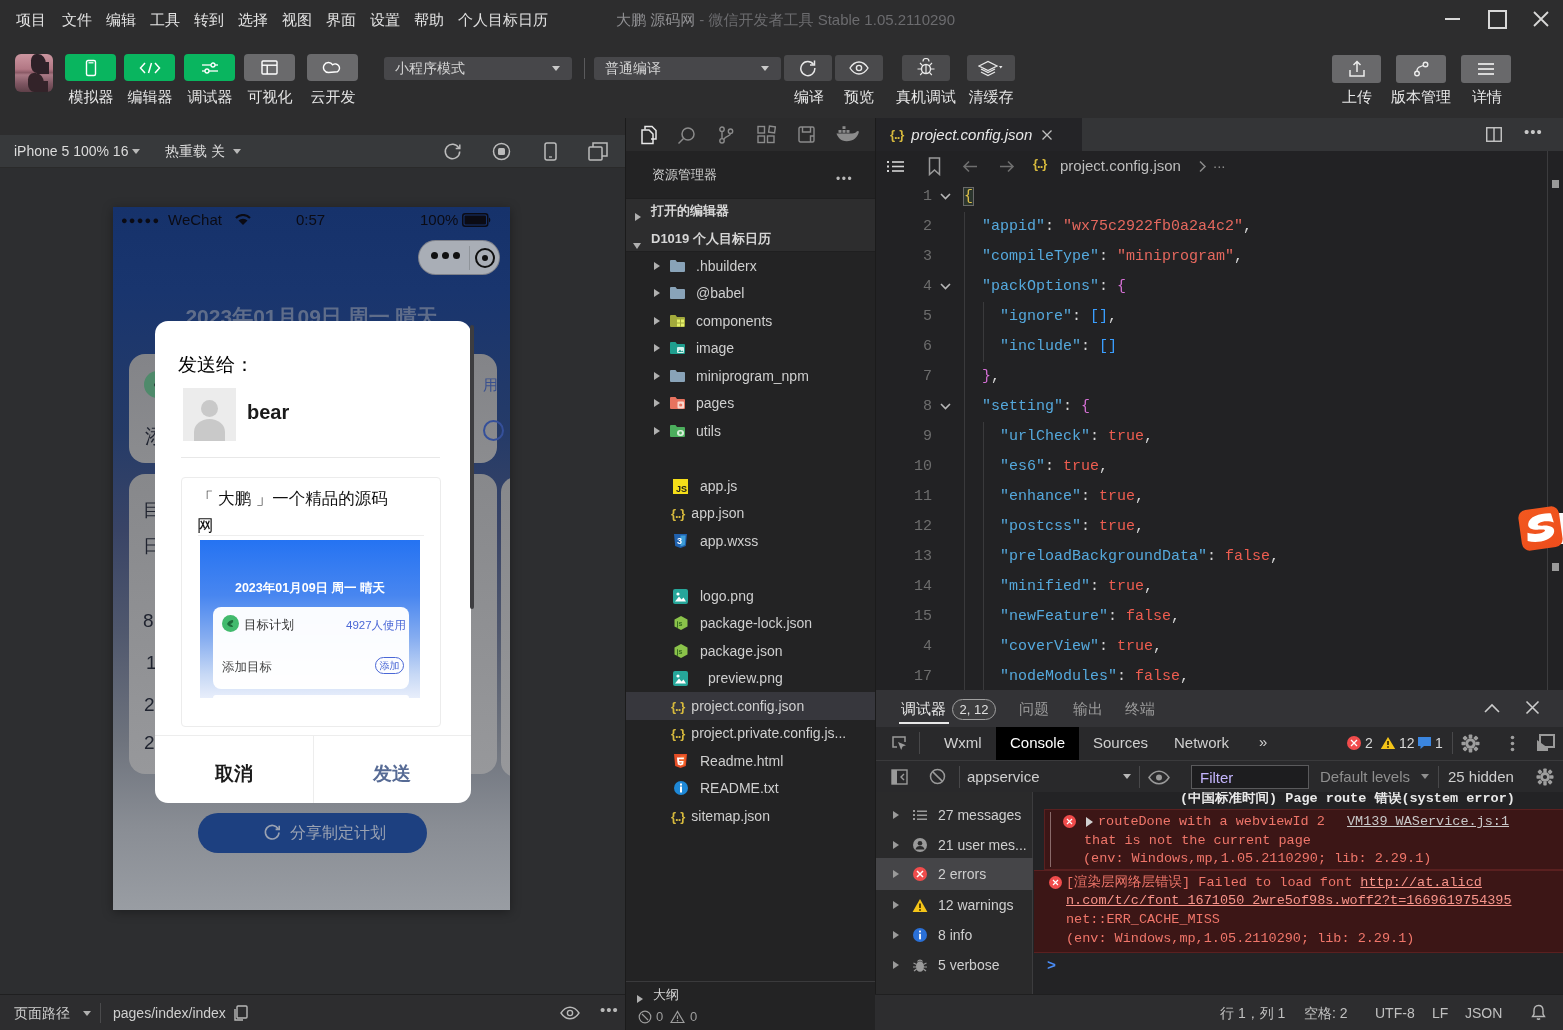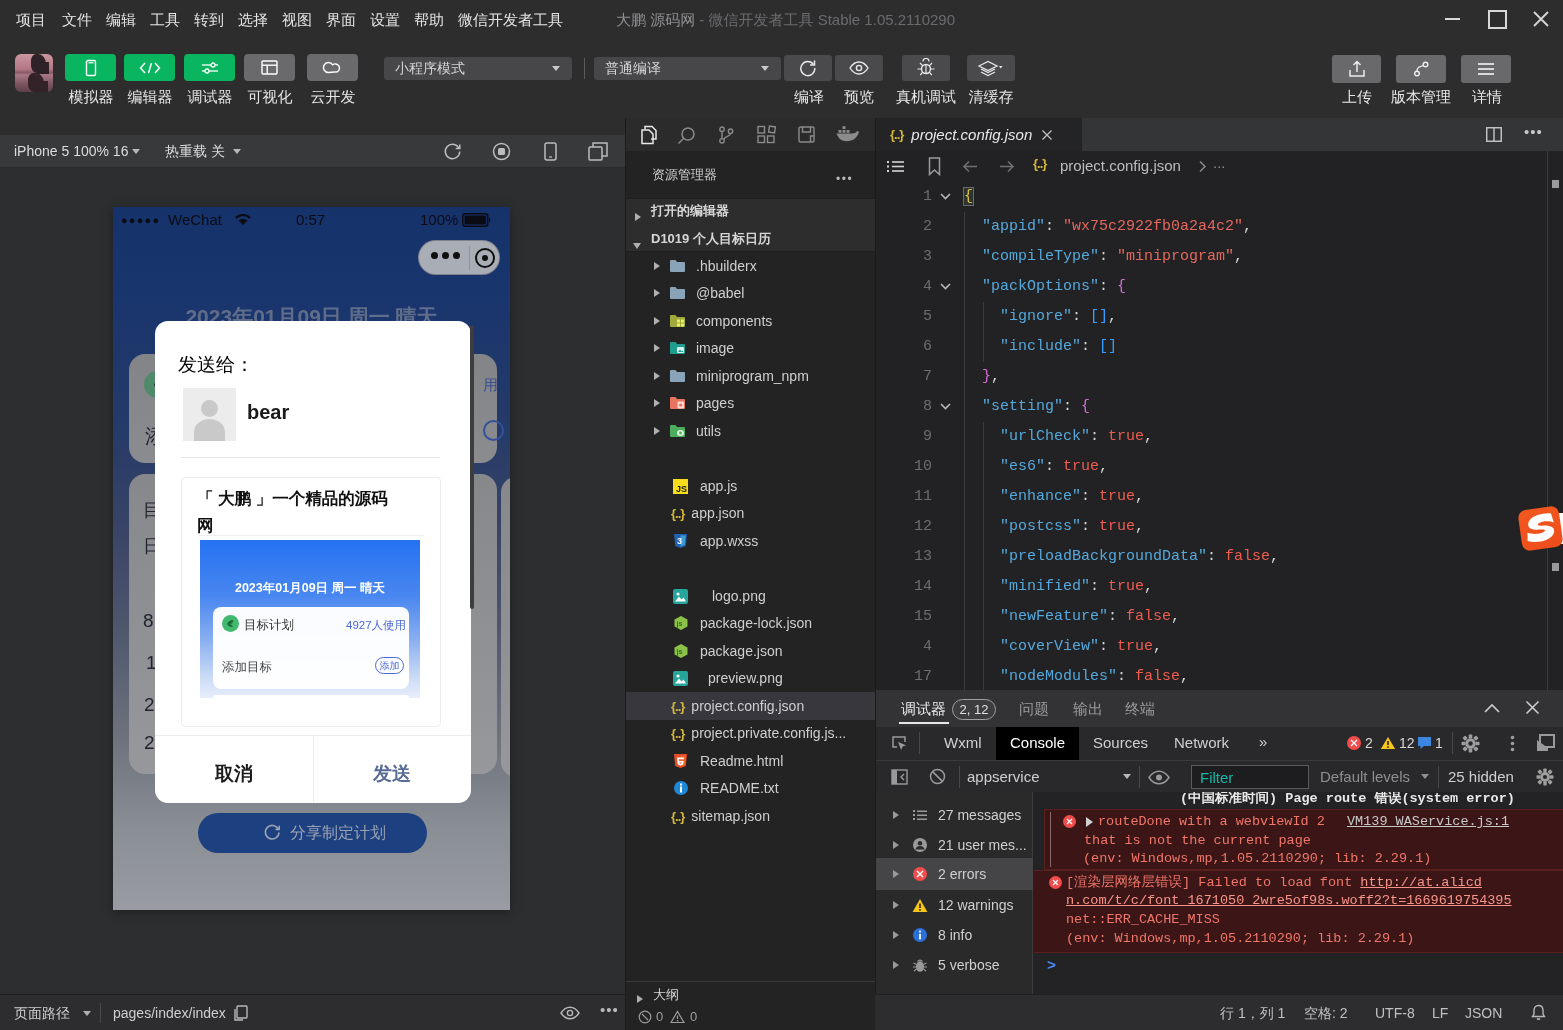--- a/index.html
+++ b/index.html
@@ -53,21 +53,21 @@
 <span class="menu" style="left:16px">项目</span>
 <span class="menu" style="left:62px">文件</span>
 <span class="menu" style="left:106px">编辑</span>
 <span class="menu" style="left:150px">工具</span>
 <span class="menu" style="left:194px">转到</span>
 <span class="menu" style="left:238px">选择</span>
 <span class="menu" style="left:282px">视图</span>
 <span class="menu" style="left:326px">界面</span>
 <span class="menu" style="left:370px">设置</span>
 <span class="menu" style="left:414px">帮助</span>
-<span class="menu" style="left:458px">微信开发者工具</span>
+<span class="menu" style="left:458px">个人目标日历</span>
 <span class="menu" style="left:616px;color:#8f8f92">大鹏 源码网 <span style="color:#6b6b6e">- 微信开发者工具 Stable 1.05.2110290</span></span>
 <div class="a" style="left:1445px;top:18px;width:15px;height:2px;background:#d8d8d8"></div>
 <div class="a" style="left:1488px;top:10px;width:19px;height:19px;border:2px solid #d8d8d8"></div>
 <svg class="a" style="left:1533px;top:11px" width="16" height="16">
       <path d="M1 1 L15 15 M15 1 L1 15" stroke="#d8d8d8" stroke-width="1.8"></path>
     </svg>
 </div>
 
 <div class="a" id="toolbar">
 <div class="a" style="left:15px;top:14px;width:38px;height:38px;border-radius:6px;overflow:hidden;background:linear-gradient(180deg,#cc96a0 0%,#b27784 40%,#8a5a66 49%,#a87884 55%,#7e5662 78%,#5f4049 100%)">
@@ -249,21 +249,21 @@
 
 <div class="a" id="dialog" style="left:42px;top:114px;width:316px;height:482px;background:#fff;border-radius:13px">
 <div class="a" style="left:23px;top:31px;font-size:19px;font-weight:normal;color:#000">发送给：</div>
 <div class="a" style="left:28px;top:67px;width:53px;height:53px;background:#ececec;overflow:hidden">
 <span class="a" style="left:18px;top:12px;width:17px;height:17px;border-radius:50%;background:#c9c9c9"></span>
 <span class="a" style="left:11px;top:31px;width:31px;height:26px;border-radius:50% 50% 0 0;background:#c9c9c9"></span>
 </div>
 <div class="a" style="left:92px;top:80px;font-size:20px;font-weight:bold;color:#1a1a1a">bear</div>
 <div class="a" style="left:26px;top:136px;width:259px;height:1px;background:#e8e8e8"></div>
 <div class="a" style="left:26px;top:156px;width:260px;height:250px;border:1px solid #ececec;border-radius:4px"></div>
-<div class="a" style="left:42px;top:164px;width:230px;font-size:16.5px;font-weight:bold;color:#111;line-height:27px">「 大鹏 」一个精品的源码<br>网</div>
+<div class="a" style="left:42px;top:164px;width:230px;font-size:16.5px;font-weight:normal;color:#111;line-height:27px">「 大鹏 」一个精品的源码<br>网</div>
 <div class="a" style="left:43px;top:214px;width:226px;height:1px;background:#eee"></div>
 <div class="a" style="left:45px;top:219px;width:220px;height:158px;background:linear-gradient(180deg,#2573f2 0%,#4886f0 35%,#86adf0 62%,#c6d8f5 85%,#e8eefb 100%)">
 <div class="a" style="left:0;top:40px;width:220px;text-align:center;color:#fff;font-size:12.5px;font-weight:bold">2023年01月09日 周一 晴天</div>
 <div class="a" style="left:13px;top:67px;width:196px;height:82px;border-radius:8px;background:rgba(255,255,255,0.97)">
 <span class="a" style="left:9px;top:8px;width:17px;height:17px;border-radius:50%;background:#42ba6d"></span>
 <svg class="a" style="left:12px;top:11px" width="11" height="11" viewBox="0 0 11 11">
               <path d="M2 6 Q4 2 8 2 Q9 5 5 6 Q8 7 8 9 Q4 9.5 2 6" fill="#1d6b3a"></path>
             </svg>
 <span class="a" style="left:31px;top:10px;font-size:12.5px;color:#333">目标计划</span>
 <span class="a" style="left:133px;top:11px;font-size:11.5px;color:#4a67d6">4927人使用</span>
@@ -402,21 +402,21 @@
         <text x="4" y="11" font-size="9" font-weight="bold" fill="#fff" font-family="Liberation Sans">3</text>
       </svg>
       <span style="margin-left:12px">app.wxss</span>
     </div>
 <div class="tr" style="top:464px">
       <svg class="fic" style="margin-left:47px" width="15" height="15" viewBox="0 0 15 15">
         <rect width="15" height="15" rx="2" fill="#26a69a"></rect>
         <circle cx="5" cy="5" r="1.6" fill="#fff"></circle>
         <path d="M2 12.5 L6 7.5 L8.5 10.5 L10.5 8.5 L13 12.5 Z" fill="#fff"></path>
       </svg>
-      <span style="margin-left:24px">logo.png</span>
+      <span style="margin-left:12px">logo.png</span>
     </div>
 <div class="tr" style="top:491px">
       <svg class="fic" style="margin-left:47px" width="16" height="16" viewBox="0 0 16 16">
         <path d="M8 1 L14.5 4.5 L14.5 11.5 L8 15 L1.5 11.5 L1.5 4.5 Z" fill="#8bc34a"></path>
         <text x="3.5" y="11" font-size="7" font-weight="bold" fill="#33691e" font-family="Liberation Sans">js</text>
       </svg>
       <span style="margin-left:11px">package-lock.json</span>
     </div>
 <div class="tr" style="top:519px">
       <svg class="fic" style="margin-left:47px" width="16" height="16" viewBox="0 0 16 16">
@@ -655,21 +655,21 @@
       </svg>
 <div class="a" style="left:83px;top:5px;width:1px;height:22px;background:#48484a"></div>
 <span class="a" style="left:91px;top:7px;color:#cfcfcf;font-size:15px">appservice</span>
 <span class="caret" style="right:auto;left:247px;top:13px;border-top-color:#b8b8b8"></span>
 <div class="a" style="left:263px;top:5px;width:1px;height:22px;background:#48484a"></div>
 <svg class="a" style="left:272px;top:9px" width="22" height="15" viewBox="0 0 22 15">
         <path d="M1 7.5 C4.3 2.5 7.6 1.2 11 1.2 C14.4 1.2 17.7 2.5 21 7.5 C17.7 12.5 14.4 13.8 11 13.8 C7.6 13.8 4.3 12.5 1 7.5 Z" fill="none" stroke="#9a9a9a" stroke-width="1.5"></path>
         <circle cx="11" cy="7.5" r="3" fill="#9a9a9a"></circle>
       </svg>
 <div class="a" style="left:315px;top:4px;width:118px;height:24px;background:#1d1d1f;border:1px solid #5a5a5c">
-        <span class="a" style="left:8px;top:3px;color:#14b8a6;font-size:15px">Filter</span>
+        <span class="a" style="left:8px;top:3px;color:#c4b5fd;font-size:15px">Filter</span>
       </div>
 <span class="a" style="left:444px;top:7px;color:#8f8f8f;font-size:15px">Default levels</span>
 <span class="caret" style="right:auto;left:545px;top:13px;border-top-color:#8f8f8f"></span>
 <div class="a" style="left:562px;top:5px;width:1px;height:22px;background:#48484a"></div>
 <span class="a" style="left:572px;top:7px;color:#cfcfcf;font-size:15px">25 hidden</span>
 <svg class="a" style="left:660px;top:7px" width="18" height="18" viewBox="0 0 19 19">
         <g fill="#9e9e9e">
           <circle cx="9.5" cy="9.5" r="5.2"></circle>
           <rect x="7.7" y="0.5" width="3.6" height="4" rx="0.8"></rect>
           <rect x="7.7" y="14.5" width="3.6" height="4" rx="0.8"></rect>

